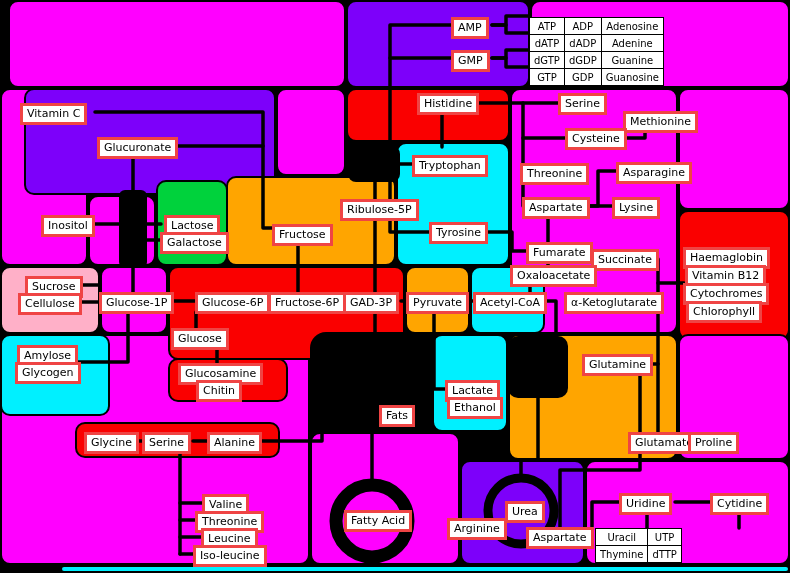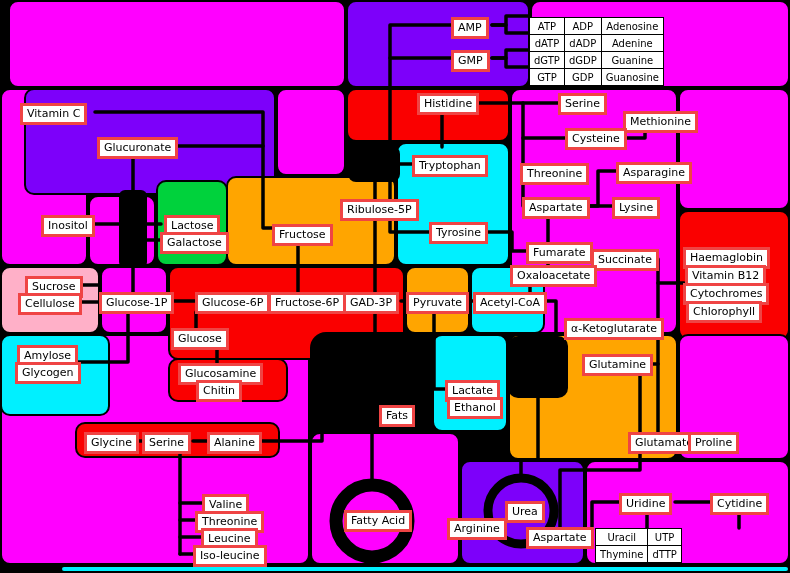--- a/index.html
+++ b/index.html
@@ -150,21 +150,21 @@
   <div class="nd" style="left:558px;top:93px">Serine</div>
   <div class="nd" style="left:623px;top:111px">Methionine</div>
   <div class="nd" style="left:565px;top:128px">Cysteine</div>
   <div class="nd" style="left:520px;top:163px">Threonine</div>
   <div class="nd" style="left:616px;top:162px">Asparagine</div>
   <div class="nd" style="left:522px;top:197px">Aspartate</div>
   <div class="nd" style="left:612px;top:197px">Lysine</div>
   <div class="nd" style="left:526px;top:242px">Fumarate</div>
   <div class="nd" style="left:591px;top:249px">Succinate</div>
   <div class="nd" style="left:510px;top:265px">Oxaloacetate</div>
-  <div class="nd" style="left:564px;top:318px">α-Ketoglutarate</div>
+  <div class="nd" style="left:564px;top:292px">α-Ketoglutarate</div>
   <div class="nd" style="left:582px;top:354px">Glutamine</div>
   <div class="nd" style="left:628px;top:432px">Glutamate</div>
   <div class="nd" style="left:688px;top:432px">Proline</div>
   <div class="nd" style="left:683px;top:247px">Haemaglobin</div>
   <div class="nd" style="left:685px;top:265px">Vitamin B12</div>
   <div class="nd" style="left:683px;top:283px">Cytochromes</div>
   <div class="nd" style="left:686px;top:301px">Chlorophyll</div>
   <div class="nd" style="left:445px;top:380px">Lactate</div>
   <div class="nd" style="left:447px;top:397px">Ethanol</div>
   <div class="nd" style="left:379px;top:405px">Fats</div>

